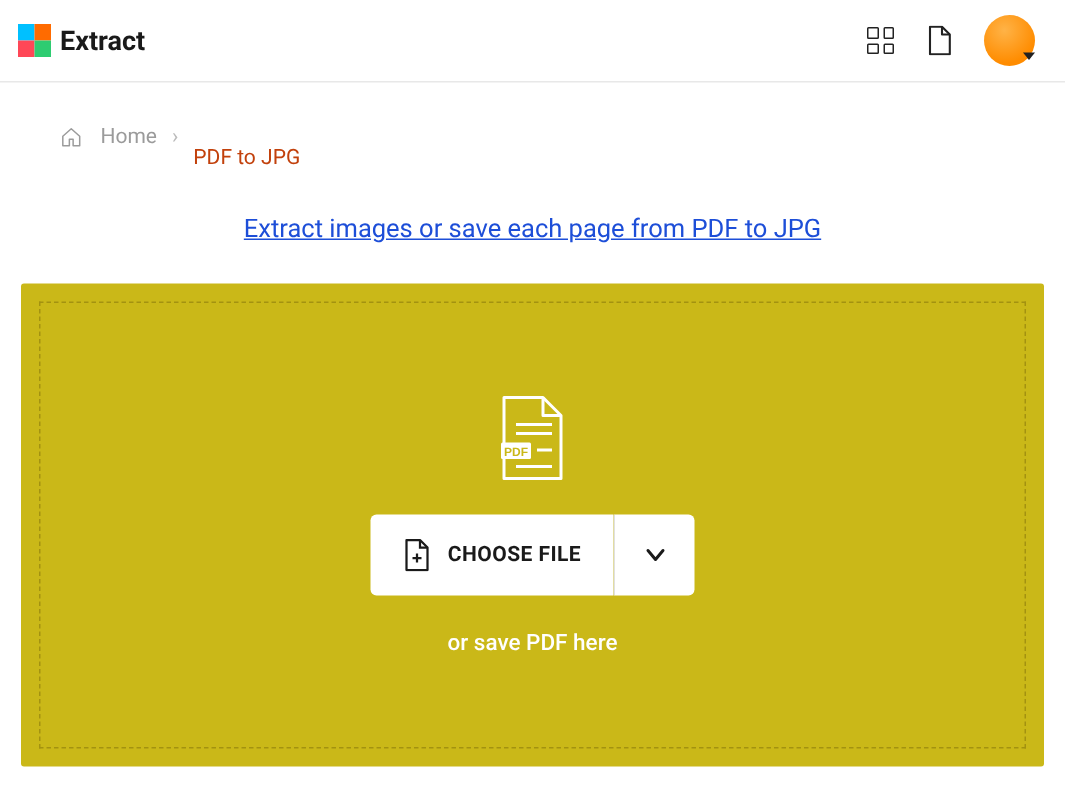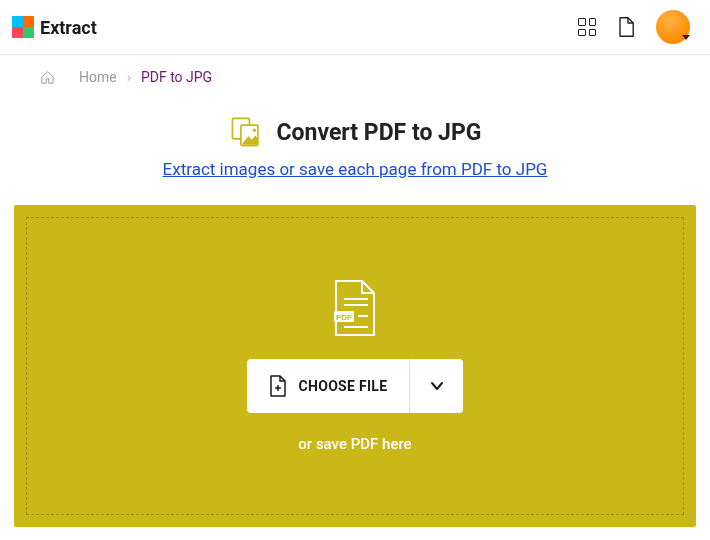--- a/index.html
+++ b/index.html
@@ -46,23 +46,23 @@
     content: ""; position: absolute; right: 0px; bottom: 4px;
     width: 0; height: 0; border-left: 4px solid transparent;
     border-right: 4px solid transparent; border-top: 5px solid #222;
   }
   
   .breadcrumb {
     display: flex; align-items: center; gap: 10px;
     padding: 14px 40px 0 40px;
     font-size: 14px; color: #9b9b9b;
   }
-  .breadcrumb-home { display: flex; align-items: center; gap: 24px; cursor: pointer; }
+  .breadcrumb-home { display: flex; align-items: center; gap: 12px; cursor: pointer; }
   .breadcrumb-sep { color: #bbb; }
-  .breadcrumb-current { color: #701a75; }
+  .breadcrumb-current { color: #c2410c; margin-top: 28px; }
   .home-ico { width: 15px; height: 15px; }
   
   .title-wrap { text-align: center; margin-top: 30px; }
   .title-row { display: flex; align-items: center; justify-content: center; gap: 14px; }
   .convert-icon { width: 34px; height: 34px; }
   .page-title { font-size: 23px; font-weight: 700; color: #222; }
   .subtitle { margin-top: 10px; font-size: 17px; color: #1d4ed8; text-decoration: underline; }
   
   .drop-outer {
     margin: 26px 14px 12px 14px;
@@ -132,29 +132,20 @@
     <svg class="home-ico" viewBox="0 0 24 24">
       <path d="M3 11 L12 3 L21 11 V21 H14 V14 H10 V21 H3 Z" fill="none" stroke="#9b9b9b" stroke-width="1.6" stroke-linejoin="round"></path>
     </svg>
     <span>Home</span>
   </div>
   <span class="breadcrumb-sep">›</span>
   <span class="breadcrumb-current">PDF to JPG</span>
 </div>
 
 <div class="title-wrap">
-  <div class="title-row">
-    <svg class="convert-icon" viewBox="0 0 40 40">
-      <rect x="4" y="4" width="20" height="24" rx="1.5" fill="none" stroke="#cab818" stroke-width="2"></rect>
-      <rect x="14" y="12" width="20" height="24" rx="1.5" fill="#fff" stroke="#cab818" stroke-width="2"></rect>
-      <circle cx="30" cy="18" r="2" fill="#cab818"></circle>
-      <path d="M16 33 L23 25 L27 29 L31 24 L34 28 V35 H16 Z" fill="#cab818"></path>
-    </svg>
-    <h1 class="page-title">Convert PDF to JPG</h1>
-  </div>
   <p class="subtitle">Extract images or save each page from PDF to JPG</p>
 </div>
 
 <div class="drop-outer">
   <div class="drop-inner">
     <svg class="pdf-file-icon" viewBox="0 0 46 58">
       <path d="M4 2 H30 L42 14 V56 H4 Z" fill="none" stroke="#fff" stroke-width="2" stroke-linejoin="round"></path>
       <path d="M30 2 V14 H42" fill="none" stroke="#fff" stroke-width="2" stroke-linejoin="round"></path>
       <line x1="12" y1="20" x2="36" y2="20" stroke="#fff" stroke-width="2"></line>
       <line x1="12" y1="26" x2="36" y2="26" stroke="#fff" stroke-width="2"></line>

